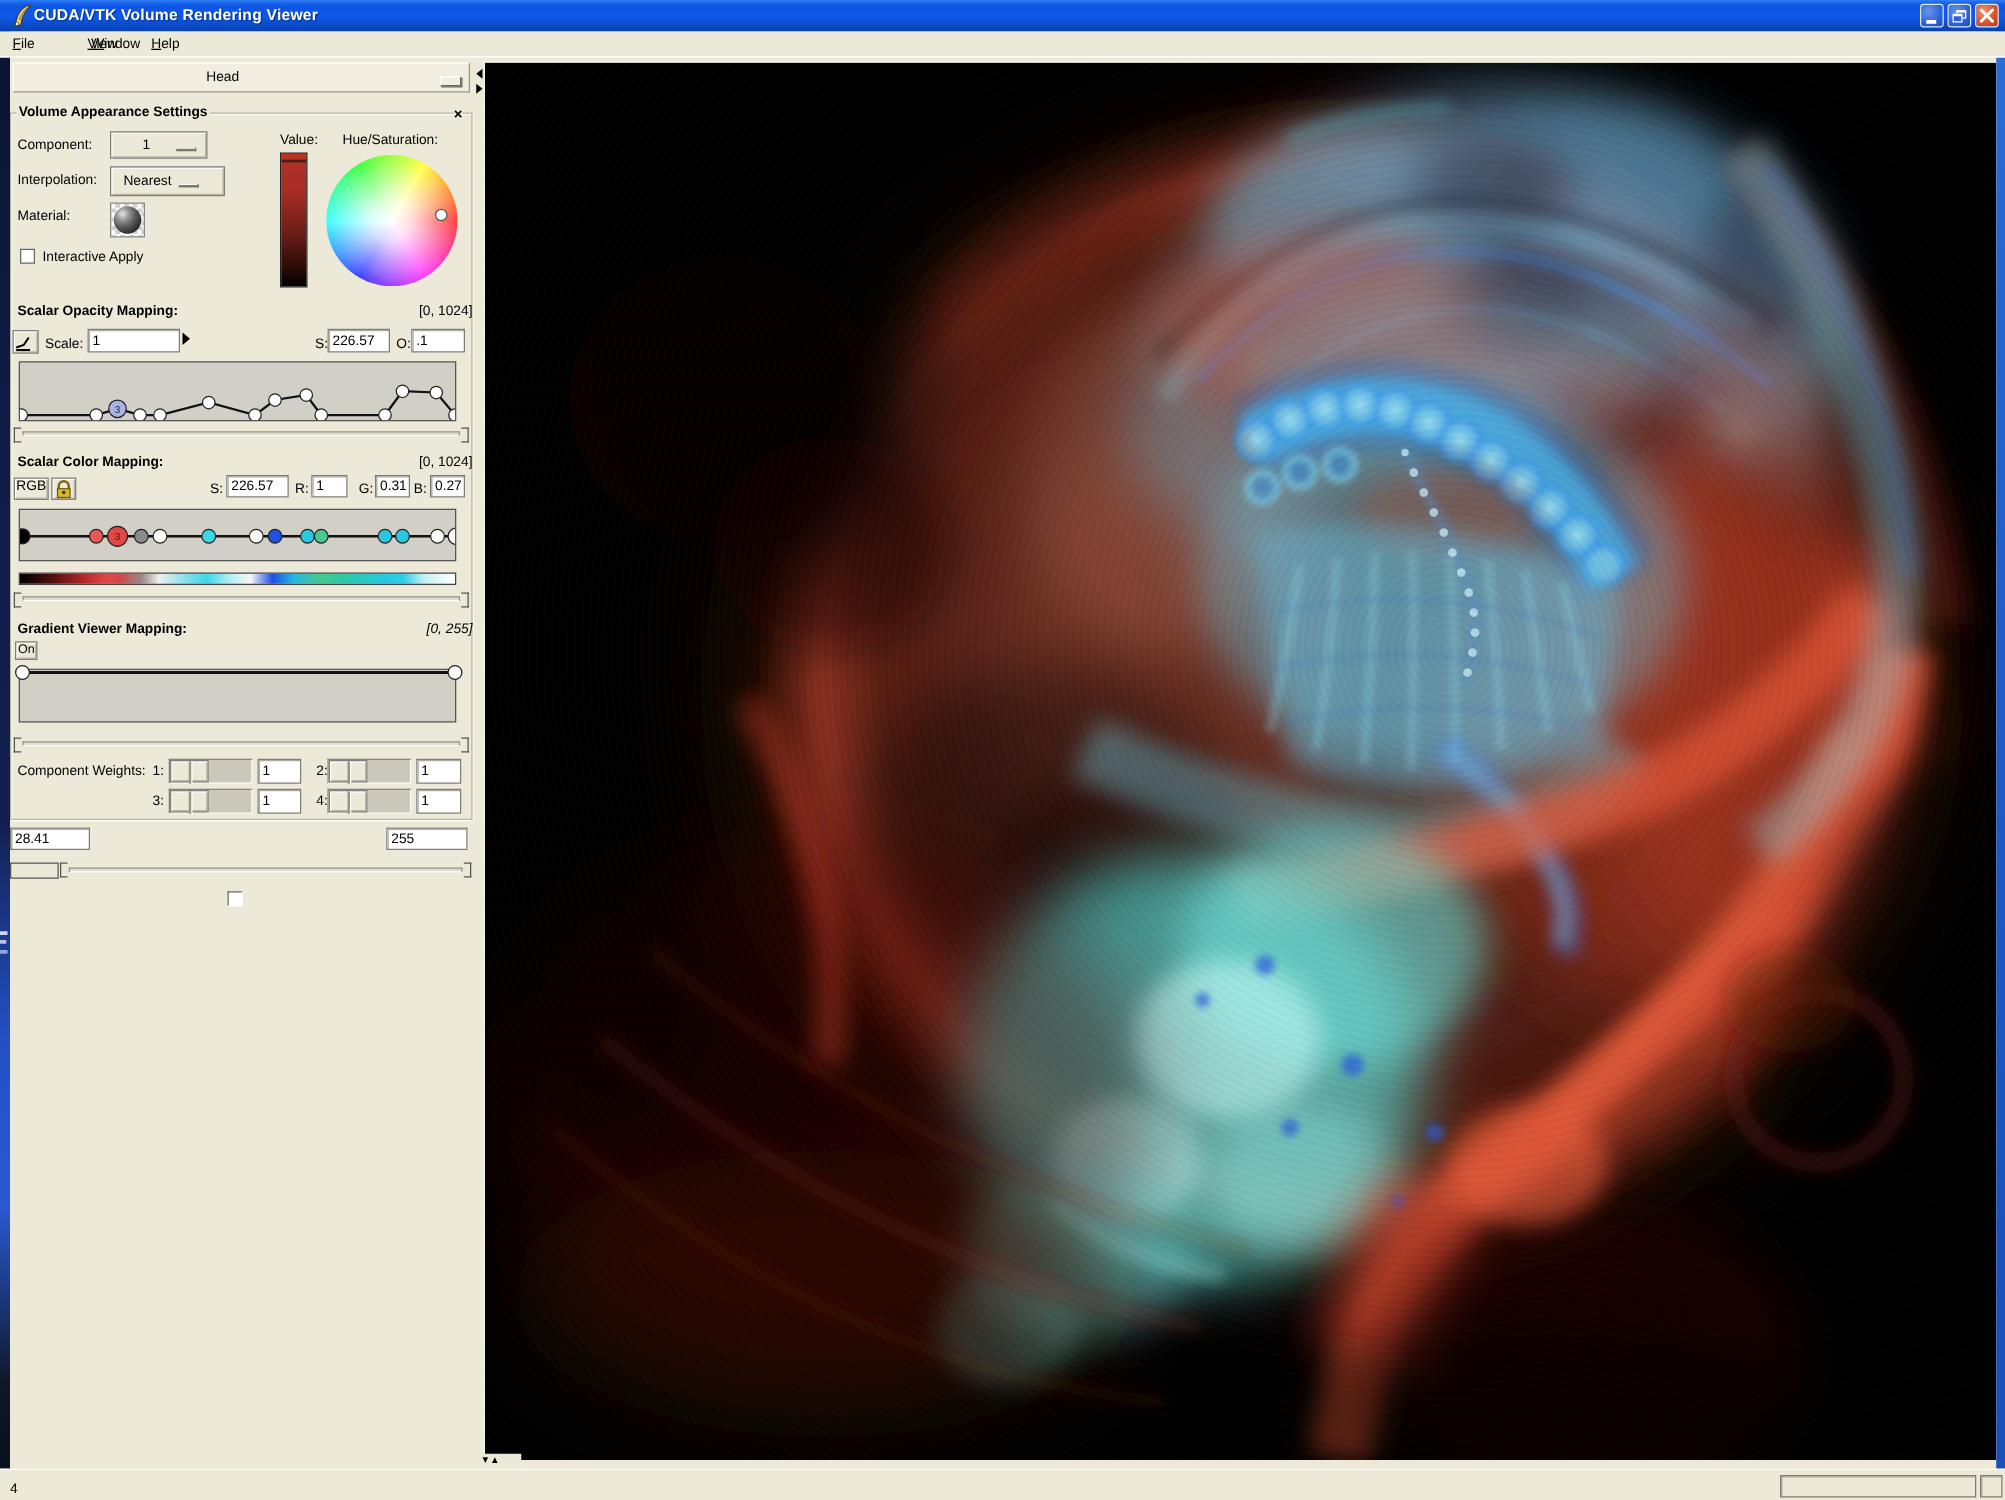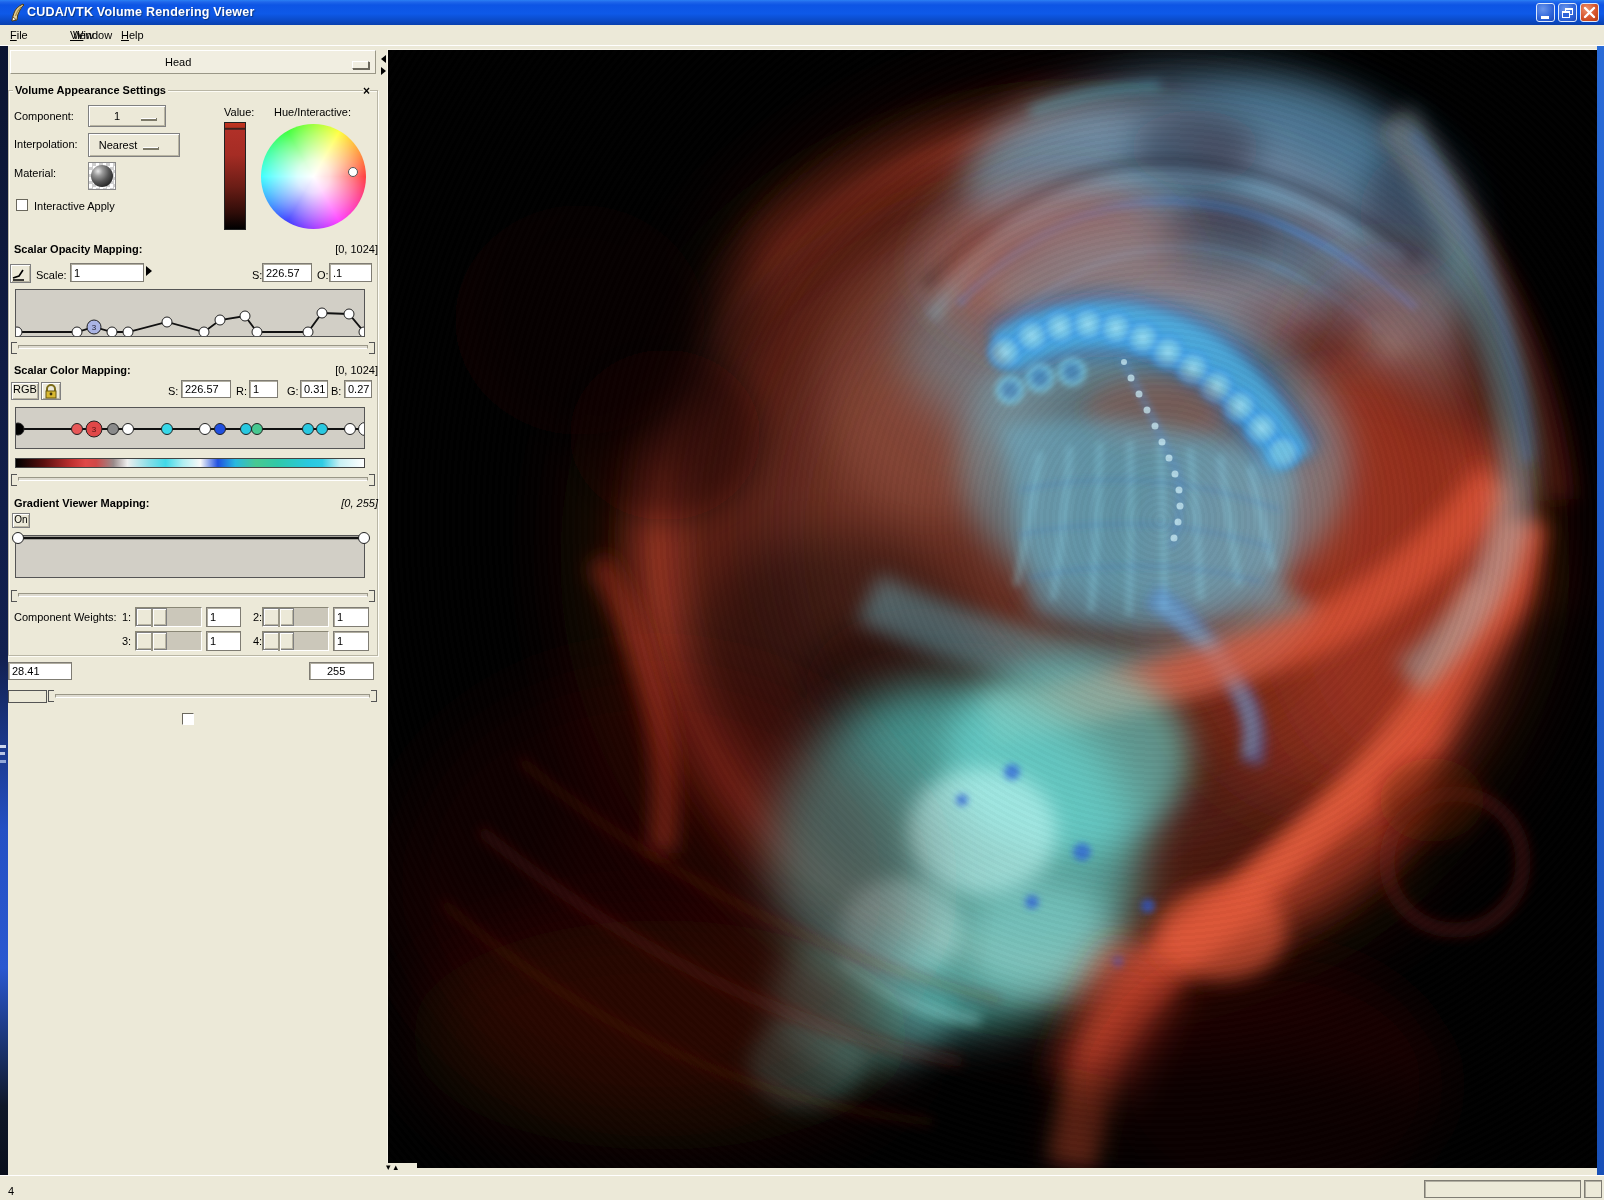--- a/index.html
+++ b/index.html
@@ -305,21 +305,21 @@
     <div class="lbl" style="left:6px; top:121px;">Material:</div>
     <div class="abs" style="left:80px; top:116px; width:28px; height:28px; border:1px solid #888;
       background:conic-gradient(#cfcfcf 25%, #fff 25% 50%, #cfcfcf 50% 75%, #fff 75%) 0 0/7px 7px;">
       <span class="abs" style="left:2px; top:2px; width:22px; height:22px; border-radius:50%;
         background:radial-gradient(circle at 32% 28%, #e8e8e8 0%, #9a9a9a 22%, #565656 50%, #262626 78%, #111 100%);"></span>
     </div>
     <div class="abs" style="left:8px; top:153px; width:12px; height:12px; background:#fff; border:1px solid #6a675c;"></div>
     <div class="lbl" style="left:26px; top:154px;">Interactive Apply</div>
 
     <div class="lbl" style="left:216px; top:60px;">Value:</div>
-    <div class="lbl" style="left:266px; top:60px;">Hue/Interactive:</div>
+    <div class="lbl" style="left:266px; top:60px;">Hue/Saturation:</div>
     <div class="abs" style="left:216px; top:76px; width:22px; height:108px; border:1px solid #222;
       background:linear-gradient(180deg,#c23420 0%,#b5311f 4%,#1c1c1c 5.5%,#b03028 7%,#a52c24 30%,#6b1d16 60%,#2e0c08 85%,#000 100%);"></div>
     <div class="abs" style="left:253px; top:78px; width:105px; height:105px; border-radius:50%;
       background:radial-gradient(circle, rgba(255,255,255,1) 0%, rgba(255,255,255,0.85) 22%, rgba(255,255,255,0.45) 55%, rgba(255,255,255,0.12) 80%, rgba(255,255,255,0) 95%),
       conic-gradient(from 90deg, #f00 0deg, #f0f 60deg, #00f 120deg, #0ff 180deg, #0f0 240deg, #ff0 300deg, #f00 360deg);"></div>
     <div class="abs" style="left:340px; top:121px; width:10px; height:10px; border-radius:50%; background:#fff; border:1px solid #555;"></div>
 
     <div class="lbl bold" style="left:6px; top:197px;">Scalar Opacity Mapping:</div>
     <div class="lbl" style="right:4px; top:197px;">[0, 1024]</div>
     <div class="abs raised" style="left:2px; top:218px; width:21px; height:19px;">
@@ -463,21 +463,21 @@
       <span class="cwhandle"></span>
     </div>
     <div class="abs sunken" style="left:325px; top:585px; width:36px; height:20px;">
       <span class="abs" style="left:3px; top:3px;">1</span>
     </div>
 
     <div class="abs sunken" style="left:0px; top:616px; width:64px; height:18px;">
       <span class="abs" style="left:3px; top:2px;">28.41</span>
     </div>
     <div class="abs sunken" style="left:301px; top:616px; width:65px; height:18px;">
-      <span class="abs" style="left:17px; top:2px;">255</span>
+      <span class="abs" style="left:3px; top:2px;">255</span>
     </div>
     <div class="abs" style="left:0px; top:644px; width:39px; height:13px; border:1px solid #555; background:#ece9d8;"></div>
     <div class="abs sbrL" style="left:40px; top:644px;"></div>
     <div class="abs groove" style="left:47px; top:648px; width:315px;"></div>
     <div class="abs sbrR" style="left:363px; top:644px;"></div>
     <div class="abs" style="left:174px; top:667px; width:12px; height:12px; background:#fff; border:1px solid #857;
       border-color:#6a675c #fff #fff #6a675c;"></div>
   </div>
 
   <div class="abs" style="left:381px; top:55px; width:8px; height:22px; z-index:6;">

